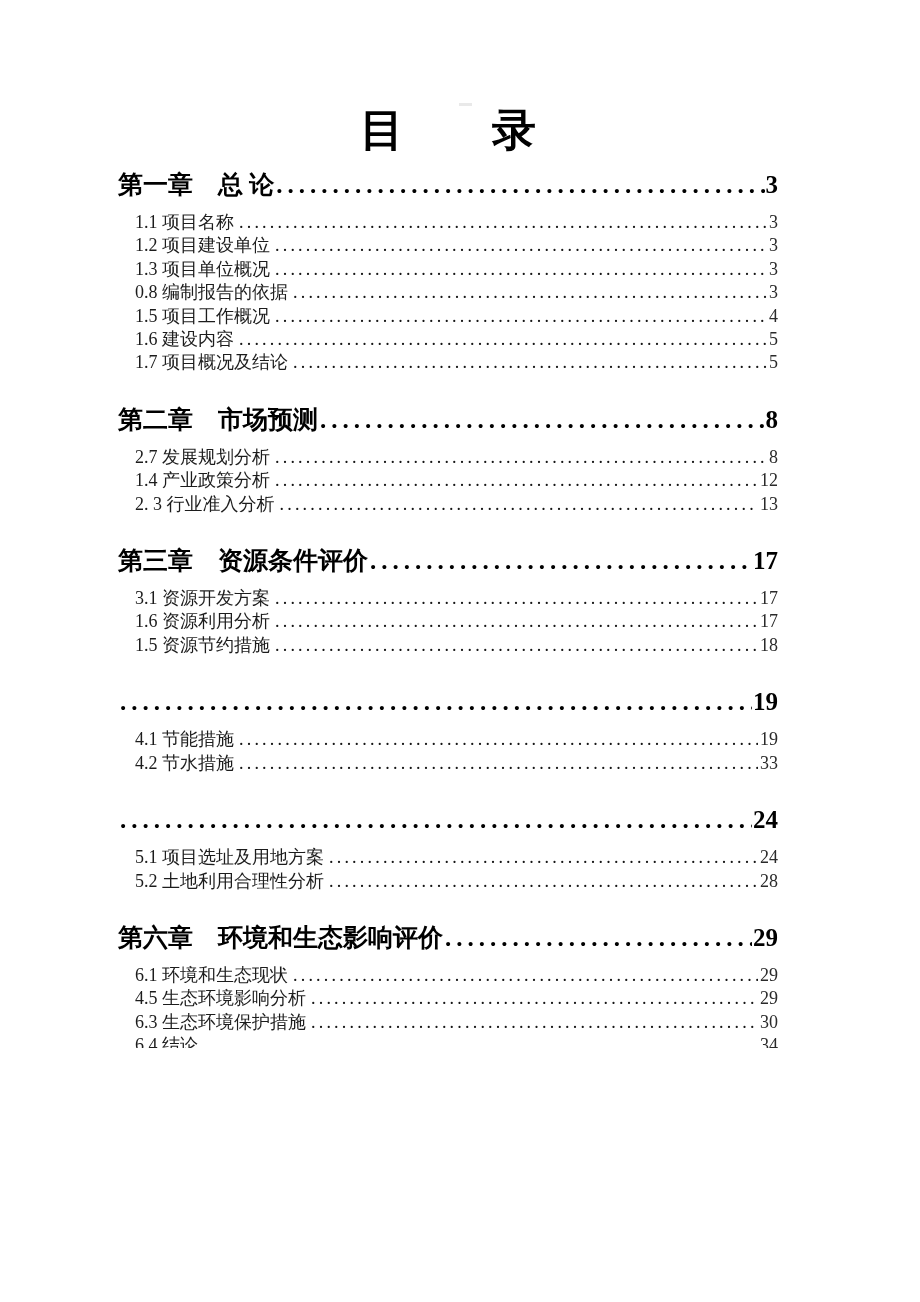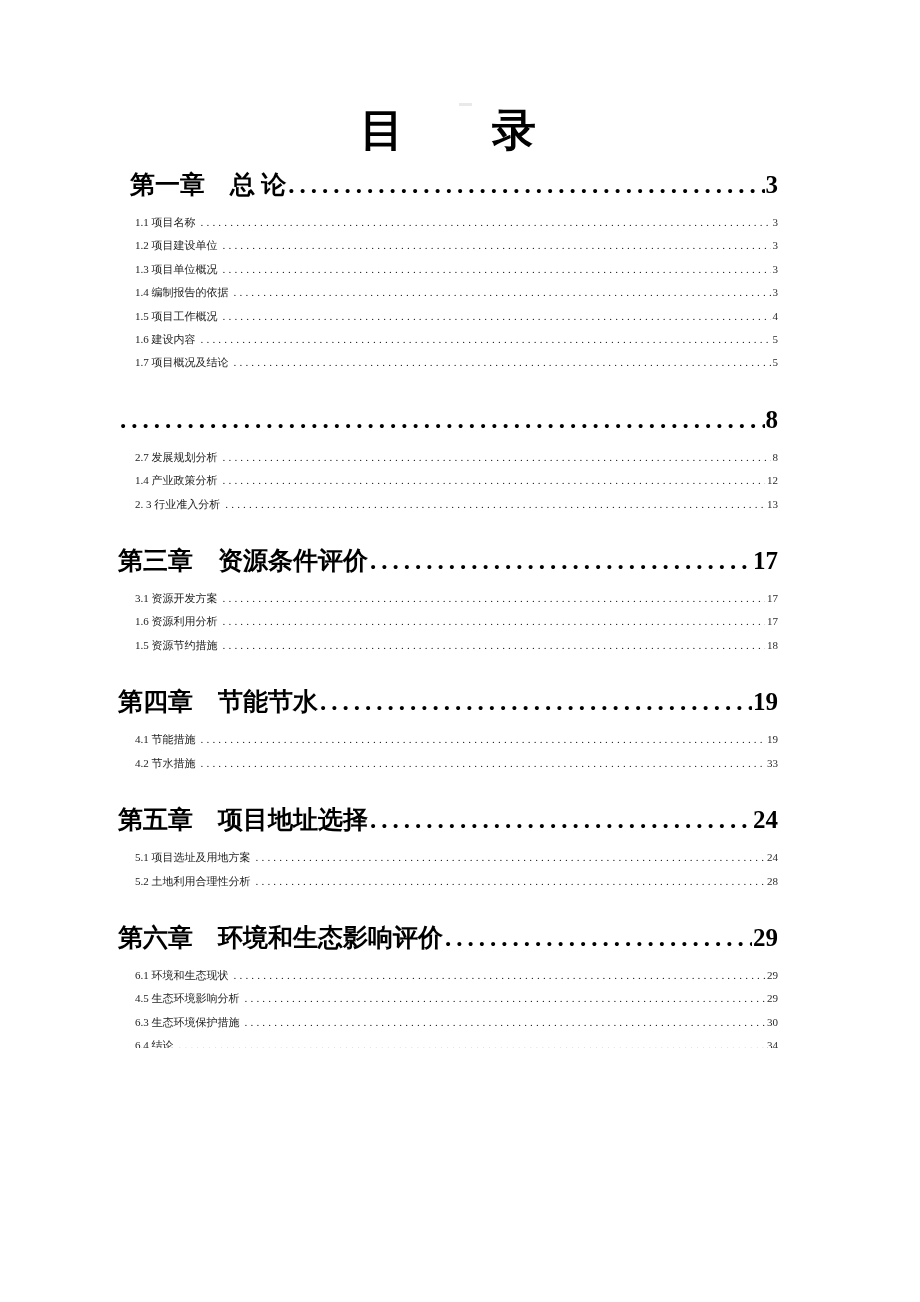--- a/index.html
+++ b/index.html
@@ -31,36 +31,36 @@
   #toc{margin:0;}
   .chapter-row{
     display:flex;
     align-items:baseline;
     font-size:25px;
     font-weight:bold;
     line-height:30px;
     margin-top:30px;
     color:#000;
   }
-  #toc > .chapter-row:first-child{margin-top:12px;margin-left:12px;}
+  #toc > .chapter-row:first-child{margin-top:12px;}
   #toc > .chapter-row:last-child{margin-top:100px;margin-left:16px;}
   .chapter-row .leader{
     flex:1;
     overflow:hidden;
     white-space:nowrap;
     letter-spacing:5px;
     padding-left:2px;
     font-weight:bold;
   }
   .chapter-row .pagenum{padding-left:1px;}
   .items{margin-top:11px;}
   .item-row{
     display:flex;
     align-items:center;
-    font-size:11px;
+    font-size:18px;
     line-height:23.4px;
     padding-left:17px;
     color:#1c1c1c;
   }
   .item-row .leader{
     flex:1;
     overflow:hidden;
     white-space:nowrap;
     letter-spacing:3.2px;
     padding-left:5px;
@@ -94,41 +94,42 @@
           <span class="label">1.2 项目建设单位</span>
           <span class="leader">................................................................................................................................................................</span>
           <span class="pagenum">3</span>
         </div>
         <div class="item-row">
           <span class="label">1.3 项目单位概况</span>
           <span class="leader">................................................................................................................................................................</span>
           <span class="pagenum">3</span>
         </div>
         <div class="item-row">
-          <span class="label">1.4 编制报告的依据</span>
+          <span class="label">0.8 编制报告的依据</span>
           <span class="leader">................................................................................................................................................................</span>
           <span class="pagenum">3</span>
         </div>
         <div class="item-row">
           <span class="label">1.5 项目工作概况</span>
           <span class="leader">................................................................................................................................................................</span>
           <span class="pagenum">4</span>
         </div>
         <div class="item-row">
           <span class="label">1.6 建设内容</span>
           <span class="leader">................................................................................................................................................................</span>
           <span class="pagenum">5</span>
         </div>
         <div class="item-row">
           <span class="label">1.7 项目概况及结论</span>
           <span class="leader">................................................................................................................................................................</span>
           <span class="pagenum">5</span>
         </div>
       </div>
       <div class="chapter-row">
+        <span class="label">第二章　市场预测</span>
         <span class="leader">................................................................................................................................................................</span>
         <span class="pagenum">8</span>
       </div>
       <div class="items">
         <div class="item-row">
           <span class="label">2.7 发展规划分析</span>
           <span class="leader">................................................................................................................................................................</span>
           <span class="pagenum">8</span>
         </div>
         <div class="item-row">
@@ -158,38 +159,36 @@
           <span class="leader">................................................................................................................................................................</span>
           <span class="pagenum">17</span>
         </div>
         <div class="item-row">
           <span class="label">1.5 资源节约措施</span>
           <span class="leader">................................................................................................................................................................</span>
           <span class="pagenum">18</span>
         </div>
       </div>
       <div class="chapter-row">
-        <span class="label">第四章　节能节水</span>
         <span class="leader">................................................................................................................................................................</span>
         <span class="pagenum">19</span>
       </div>
       <div class="items">
         <div class="item-row">
           <span class="label">4.1 节能措施</span>
           <span class="leader">................................................................................................................................................................</span>
           <span class="pagenum">19</span>
         </div>
         <div class="item-row">
           <span class="label">4.2 节水措施</span>
           <span class="leader">................................................................................................................................................................</span>
           <span class="pagenum">33</span>
         </div>
       </div>
       <div class="chapter-row">
-        <span class="label">第五章　项目地址选择</span>
         <span class="leader">................................................................................................................................................................</span>
         <span class="pagenum">24</span>
       </div>
       <div class="items">
         <div class="item-row">
           <span class="label">5.1 项目选址及用地方案</span>
           <span class="leader">................................................................................................................................................................</span>
           <span class="pagenum">24</span>
         </div>
         <div class="item-row">

